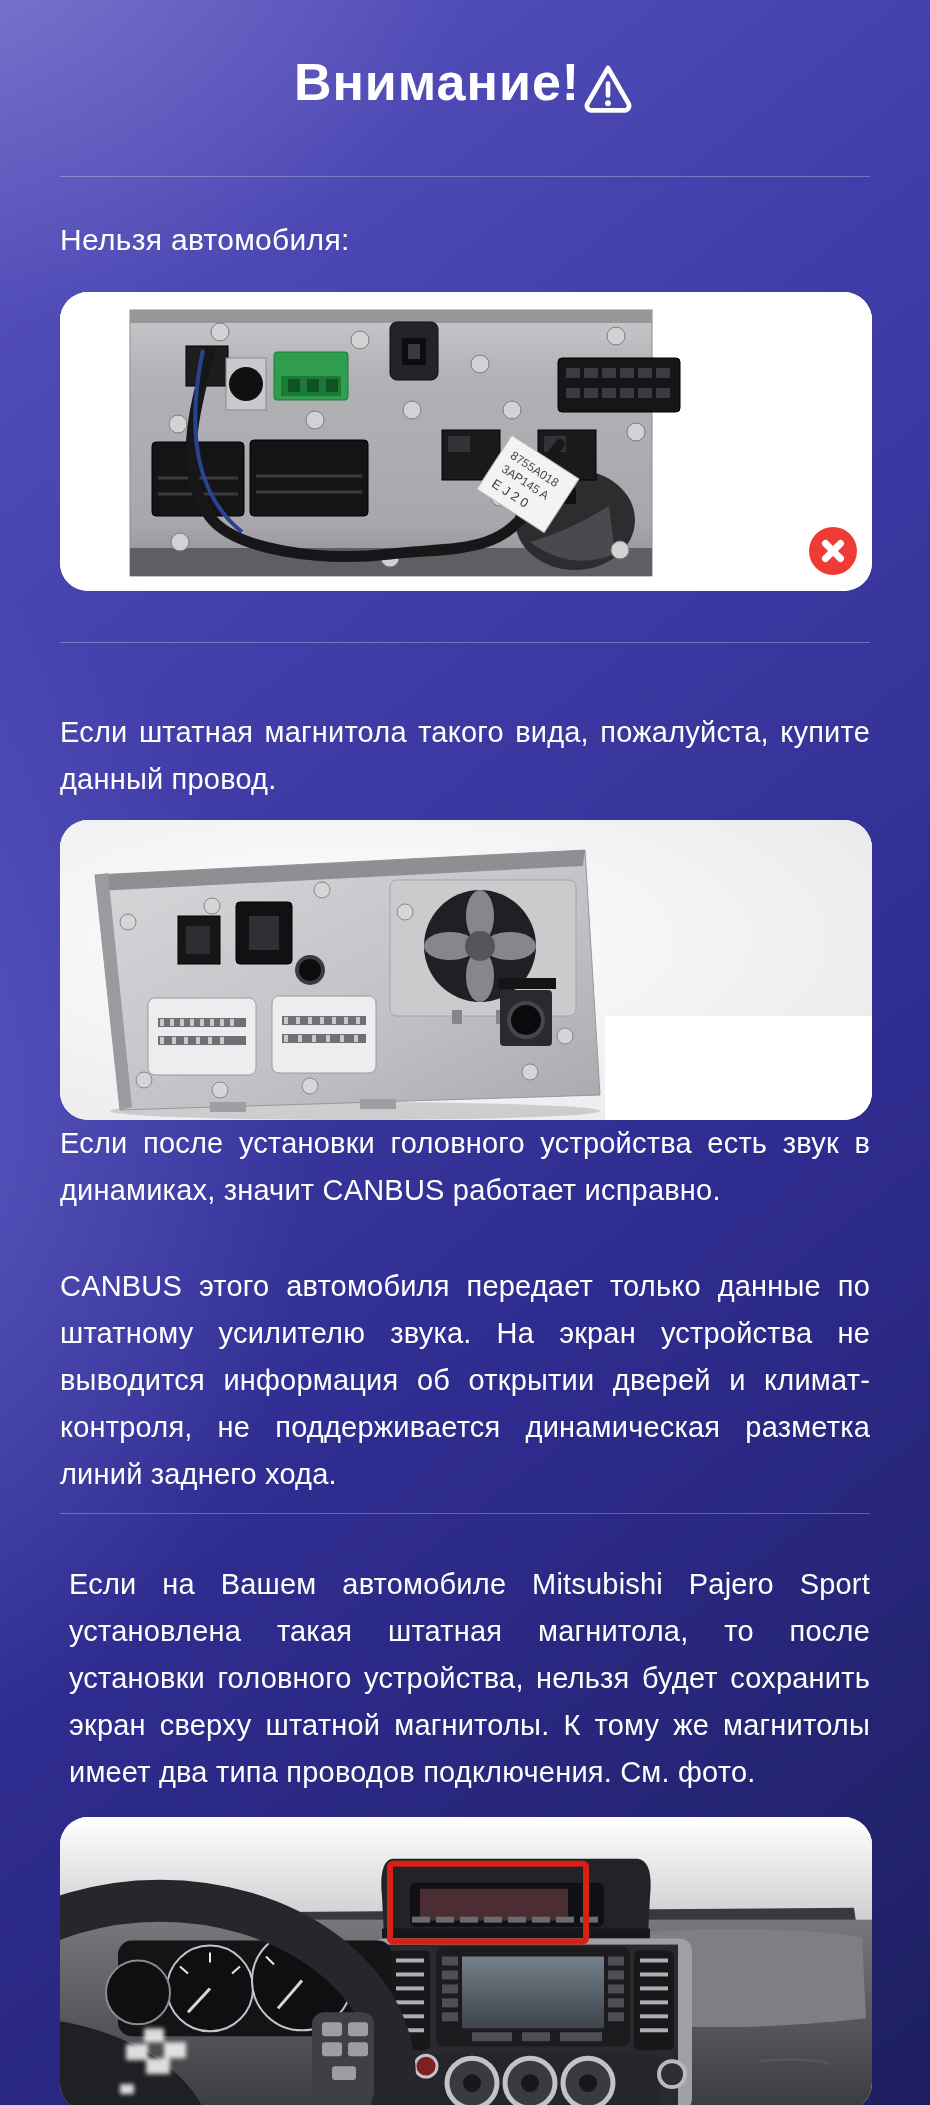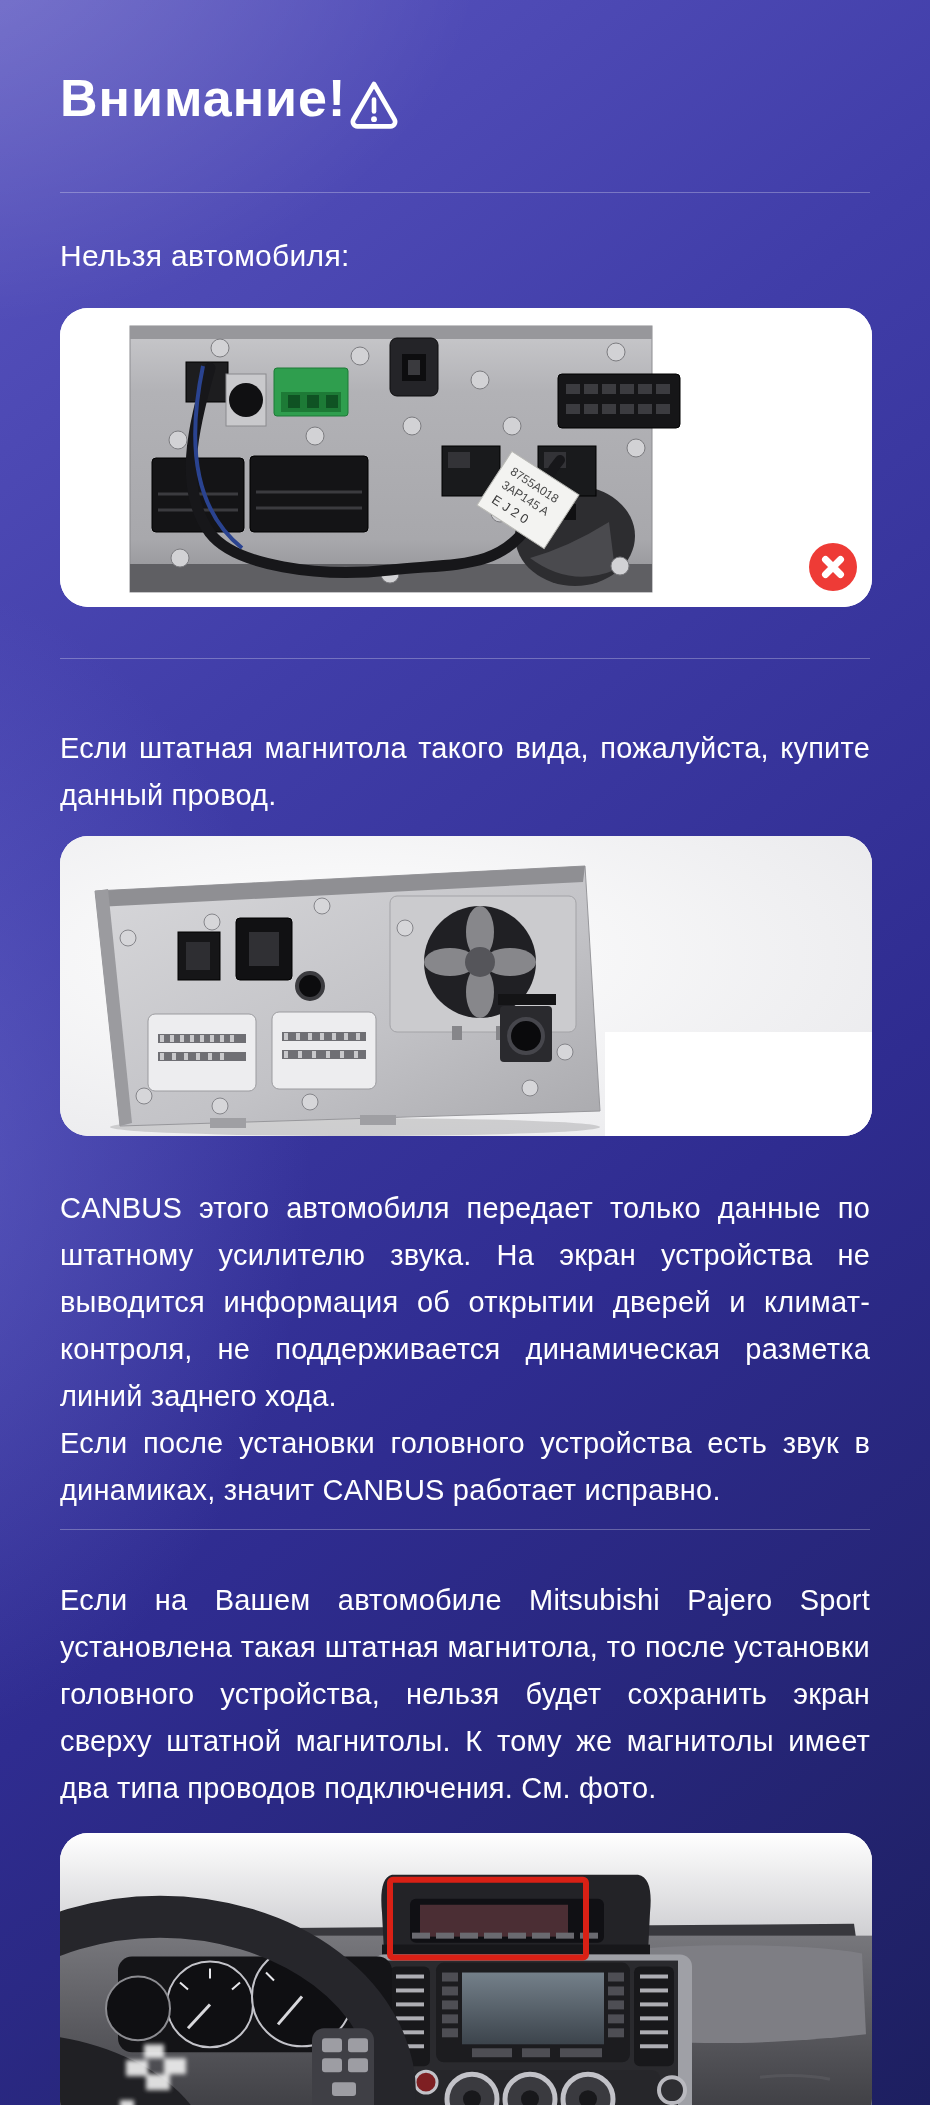--- a/index.html
+++ b/index.html
@@ -9,21 +9,21 @@
     overflow:hidden;
     font-family:"Liberation Sans","DejaVu Sans",sans-serif;
     color:#ffffff;
     background:
       radial-gradient(900px 650px at -6% -3%, rgba(255,255,255,0.20), rgba(255,255,255,0) 60%),
       radial-gradient(650px 900px at -12% 55%, rgba(125,125,225,0.45), rgba(125,125,225,0) 65%),
       linear-gradient(142deg, #5a55c0 0%, #403da8 32%, #2f2c90 62%, #1d1f60 100%);
   }
   .content { padding:0 60px; }
 
-  .header { display:flex; justify-content:flex-start; align-items:flex-start; padding-top:66px; }
+  .header { display:flex; justify-content:center; align-items:flex-start; padding-top:50px; }
   .page-title { font-size:52px; line-height:65px; font-weight:700; letter-spacing:1px; }
   .warn-icon { margin-top:10px; }
 
   .divider { border:none; height:1px; background:rgba(255,255,255,0.28); }
   .divider.d1 { margin-top:56px; }
   .divider.d2 { margin-top:51px; }
   .divider.d3 { margin-top:15px; }
 
   .section-label { margin-top:42px; font-size:30px; line-height:42px; font-weight:400; letter-spacing:0.3px; }
 
@@ -41,21 +41,21 @@
 
   .x-badge { position:absolute; right:15px; top:235px; width:48px; height:48px; }
 
   p.body-text {
     font-size:29px; line-height:47px; letter-spacing:0.2px;
     text-align:justify; text-justify:inter-word;
   }
   p.p1 { margin-top:66px; }
   p.p2a { margin-top:49px; }
   p.p2b { margin-top:0; }
-  p.p3 { margin-top:47px; }
+  p.p3 { margin-top:47px;margin-left:9px; }
 </style>
 </head>
 <body>
 
 <div class="content">
 
   <div class="header">
     <div class="page-title">Внимание!</div>
     <span class="warn-icon">
       <svg viewBox="0 0 56 56" width="56" height="56" aria-hidden="true">
@@ -257,22 +257,22 @@
           <circle cx="160" cy="270" r="8"></circle>
         <circle cx="250" cy="266" r="8"></circle>
           <circle cx="470" cy="252" r="8"></circle>
           <circle cx="505" cy="216" r="8"></circle>
       </g>
       <rect x="150" y="282" width="36" height="10" fill="#9f9fa3"></rect>
       <rect x="300" y="279" width="36" height="10" fill="#9f9fa3"></rect>
     </svg>
   </div>
 
+  <p class="body-text p2b">Если после установки головного устройства есть звук в динамиках, значит CANBUS работает исправно.</p>
   <p class="body-text p2a">CANBUS этого автомобиля передает только данные по штатному усилителю звука. На экран устройства не выводится информация об открытии дверей и климат-контроля, не поддерживается динамическая разметка линий заднего хода.</p>
-  <p class="body-text p2b">Если после установки головного устройства есть звук в динамиках, значит CANBUS работает исправно.</p>
 
   <hr class="divider d3">
 
   <p class="body-text p3">Если на Вашем автомобиле Mitsubishi Pajero Sport установлена такая штатная магнитола, то после установки головного устройства, нельзя будет сохранить экран сверху штатной магнитолы. К тому же магнитолы имеет два типа проводов подключения. См. фото.</p>
 
   <div class="card c3">
     <svg class="photo" viewBox="0 0 812 295" preserveAspectRatio="none">
       <defs>
         <linearGradient id="wind" x1="0" y1="0" x2="0" y2="1">
           <stop offset="0" stop-color="#ffffff"></stop>

